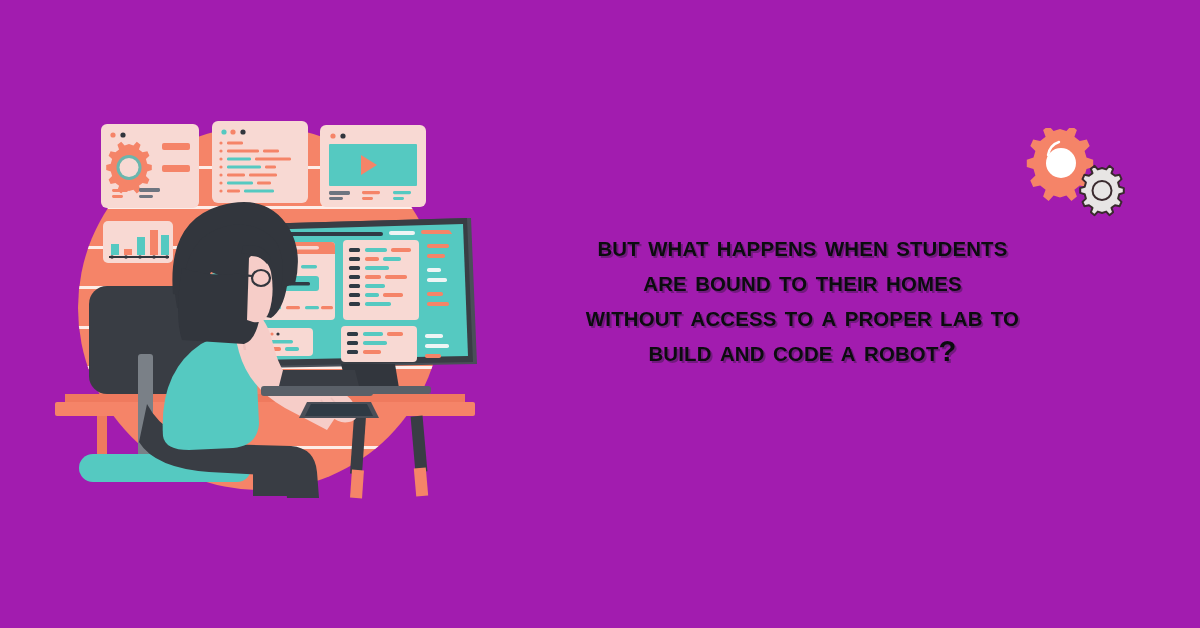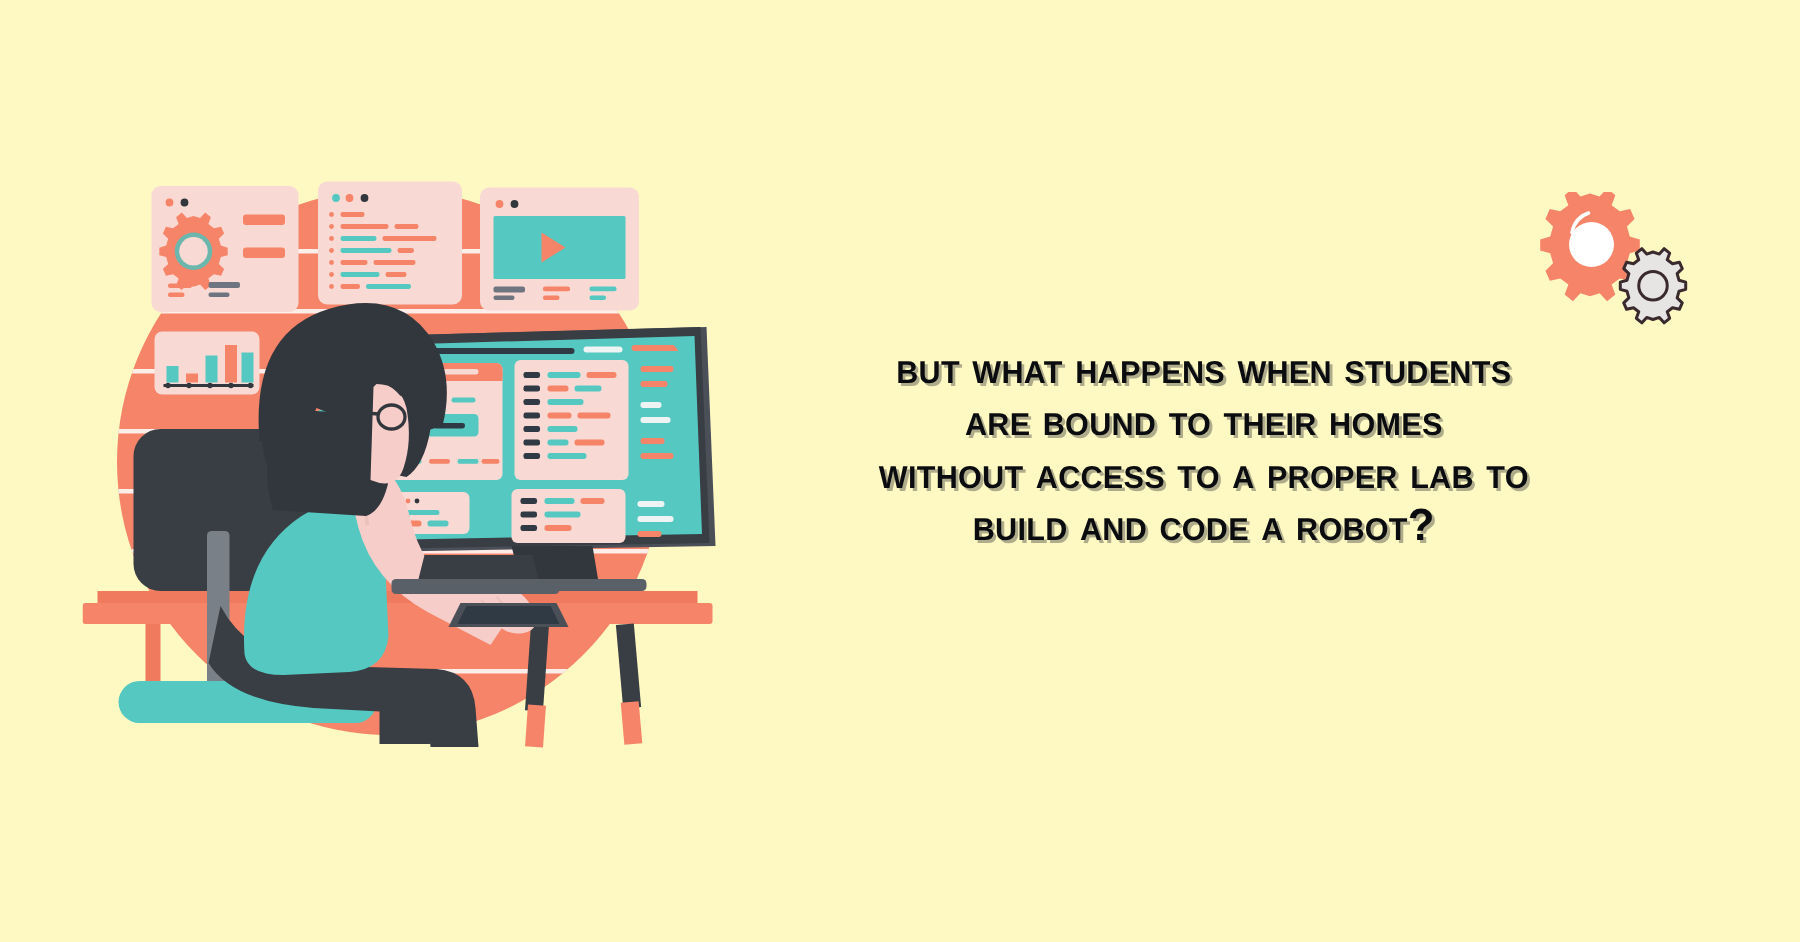--- a/index.html
+++ b/index.html
@@ -9,21 +9,21 @@
   body {
     width: 1200px;
     height: 628px;
     overflow: hidden;
     font-family: "Liberation Sans", sans-serif;
   }
   #poster {
     position: relative;
     width: 1200px;
     height: 628px;
-    background: #fef9c3;
+    background: #a21caf;
     overflow: hidden;
   }
 
   
   #illustration {
     position: absolute;
     left: 55px;
     top: 118px;
     width: 430px;
     height: 390px;

